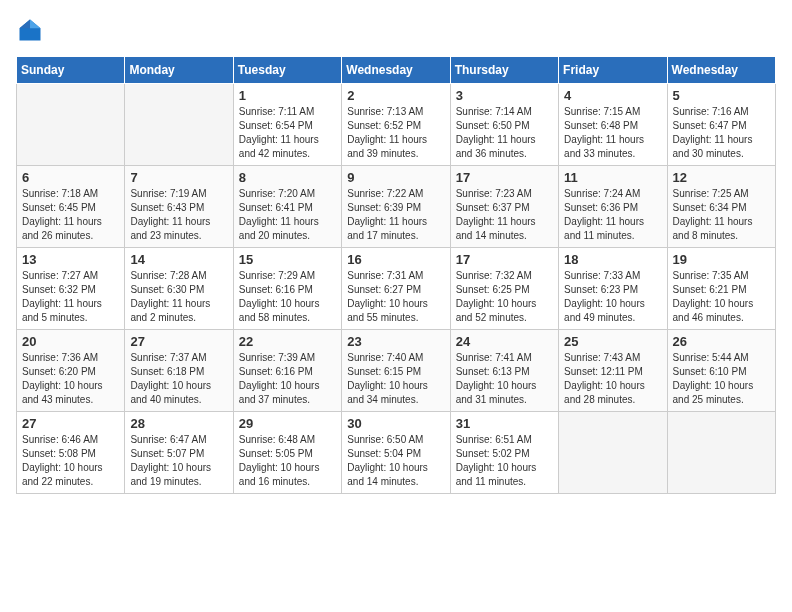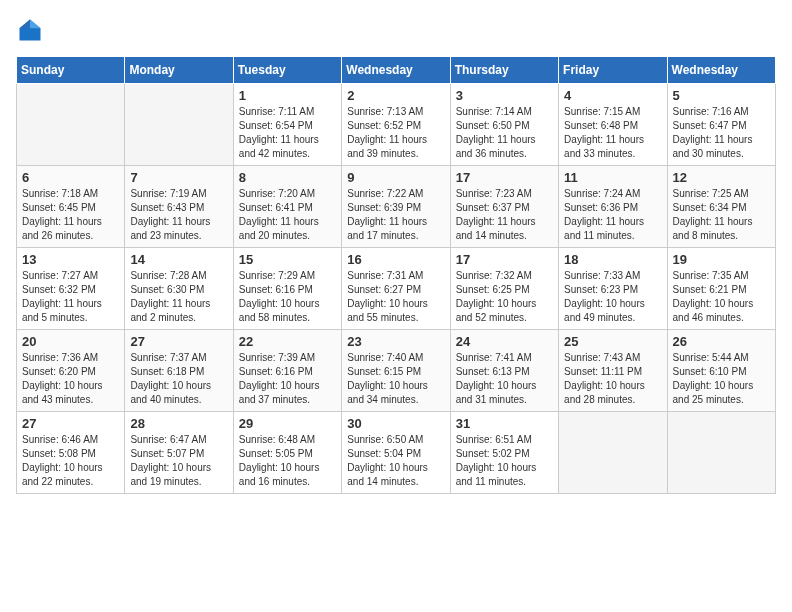--- a/index.html
+++ b/index.html
@@ -276,21 +276,21 @@
         </td>
         <td>
           <span class="day-num">24</span>
           <div class="day-info">Sunrise: 7:41 AM
 Sunset: 6:13 PM
 Daylight: 10 hours and 31 minutes.</div>
         </td>
         <td>
           <span class="day-num">25</span>
           <div class="day-info">Sunrise: 7:43 AM
-Sunset: 11:11 PM
+Sunset: 12:11 PM
 Daylight: 10 hours and 28 minutes.</div>
         </td>
         <td>
           <span class="day-num">26</span>
           <div class="day-info">Sunrise: 5:44 AM
 Sunset: 6:10 PM
 Daylight: 10 hours and 25 minutes.</div>
         </td>
       </tr>
       <tr>

